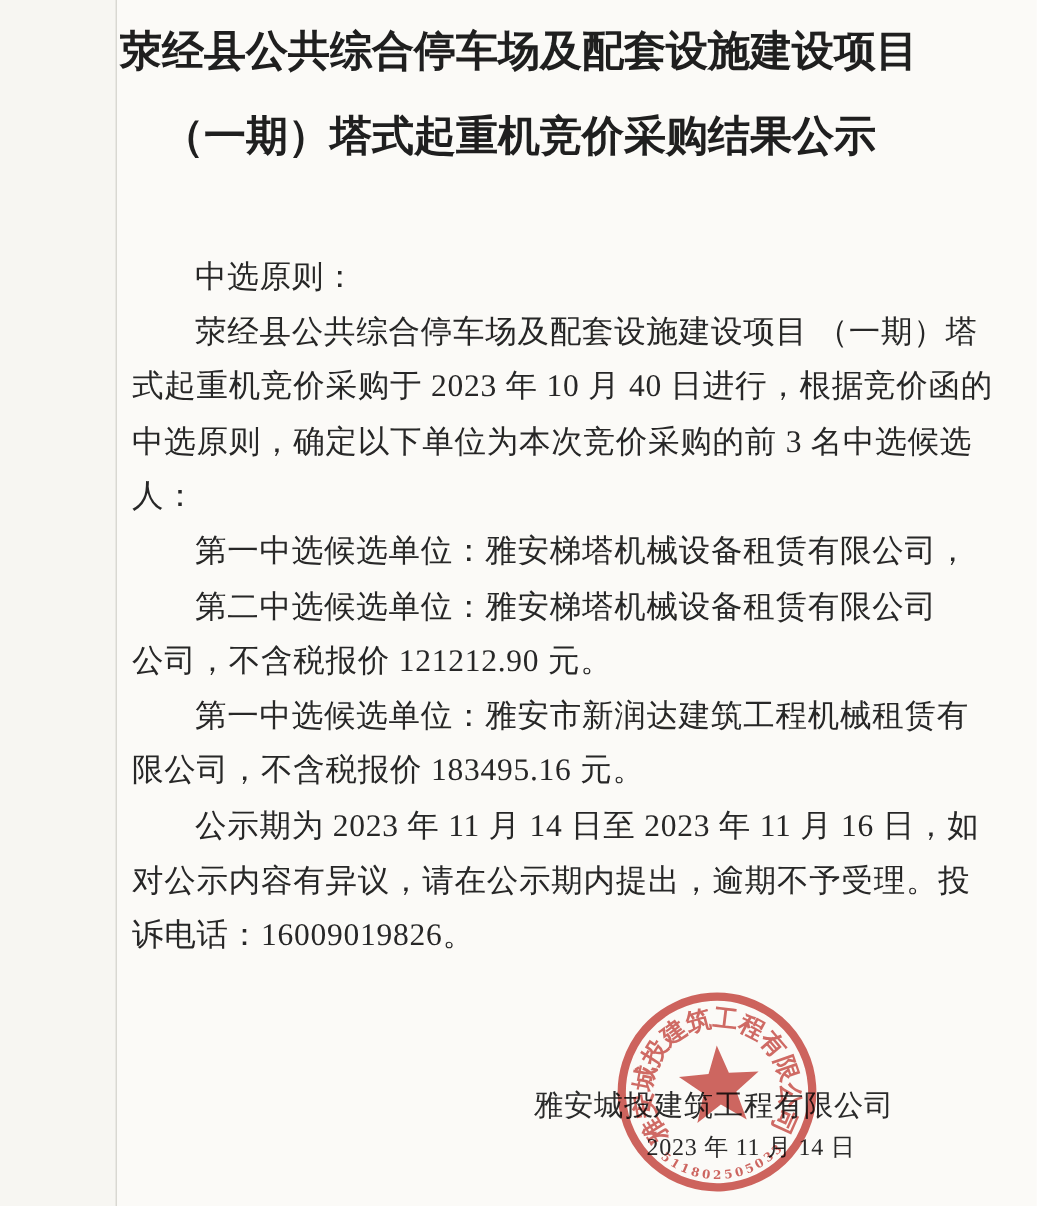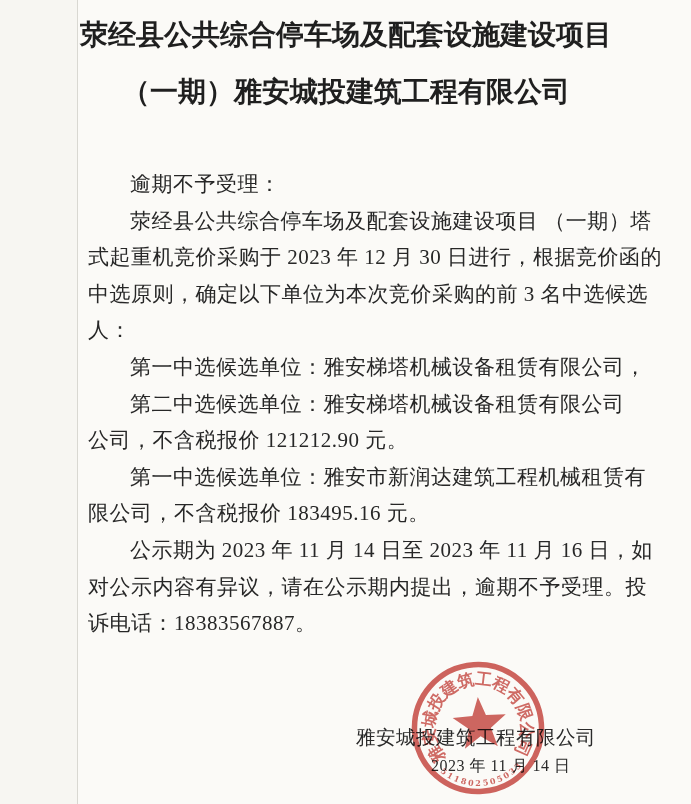--- a/index.html
+++ b/index.html
@@ -56,37 +56,37 @@
 </style>
 </head>
 <body>
 
 <div class="page">
   <div class="margin-strip"></div>
   <div class="scan-edge"></div>
 
   <div class="title">
     <div class="title-line">荥经县公共综合停车场及配套设施建设项目</div>
-    <div class="title-line">（一期）雅安城投建筑工程有限公司</div>
+    <div class="title-line">（一期）塔式起重机竞价采购结果公示</div>
   </div>
 
   <div class="body-text">
-      <div class="body-line indent">逾期不予受理：</div>
+      <div class="body-line indent">中选原则：</div>
       <div class="body-line indent">荥经县公共综合停车场及配套设施建设项目 （一期）塔</div>
-      <div class="body-line">式起重机竞价采购于 2023 年 12 月 30 日进行，根据竞价函的</div>
+      <div class="body-line">式起重机竞价采购于 2023 年 10 月 40 日进行，根据竞价函的</div>
       <div class="body-line">中选原则，确定以下单位为本次竞价采购的前 3 名中选候选</div>
       <div class="body-line">人：</div>
       <div class="body-line indent">第一中选候选单位：雅安梯塔机械设备租赁有限公司，</div>
       <div class="body-line indent">第二中选候选单位：雅安梯塔机械设备租赁有限公司</div>
       <div class="body-line">公司，不含税报价 121212.90 元。</div>
       <div class="body-line indent">第一中选候选单位：雅安市新润达建筑工程机械租赁有</div>
       <div class="body-line">限公司，不含税报价 183495.16 元。</div>
       <div class="body-line indent">公示期为 2023 年 11 月 14 日至 2023 年 11 月 16 日，如</div>
       <div class="body-line">对公示内容有异议，请在公示期内提出，逾期不予受理。投</div>
-      <div class="body-line">诉电话：18383567887。</div>
+      <div class="body-line">诉电话：16009019826。</div>
     </div>
 
   <div class="signature">雅安城投建筑工程有限公司</div>
   <div class="sign-date">2023 年 11 月 14 日</div>
 
   <div class="stamp">
       <svg width="140" height="140" viewBox="0 0 140 140">
         <circle cx="70" cy="70" r="63.5" fill="none" stroke="#c5403a" stroke-width="5.5" opacity="0.92"></circle>
         <polygon points="72,39 78.8,57.7 98.6,58.3 82.9,70.6 88.5,89.7 72,78.5 55.5,89.7 61.1,70.6 45.4,58.3 65.2,57.7" fill="#c5403a" opacity="0.9"></polygon>
         <text x="0" y="0" transform="translate(26.7,93.0) rotate(-118.0)" text-anchor="middle" dominant-baseline="central" font-size="16.5" font-weight="bold" fill="#c5403a" opacity="0.88" font-family="&quot;Liberation Serif&quot;,&quot;DejaVu Serif&quot;,serif">雅</text>

